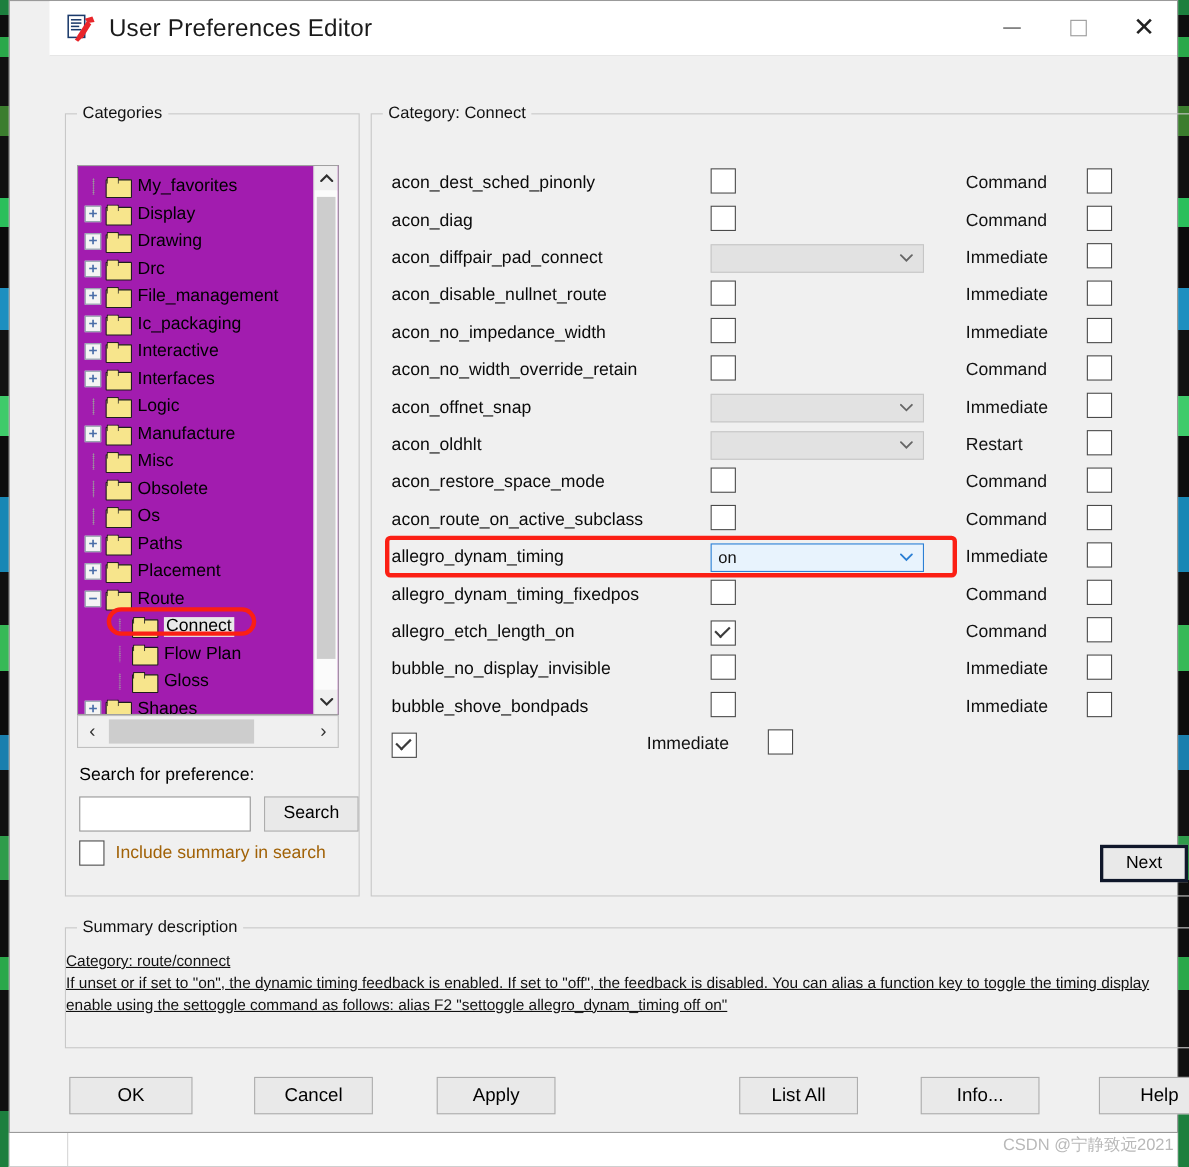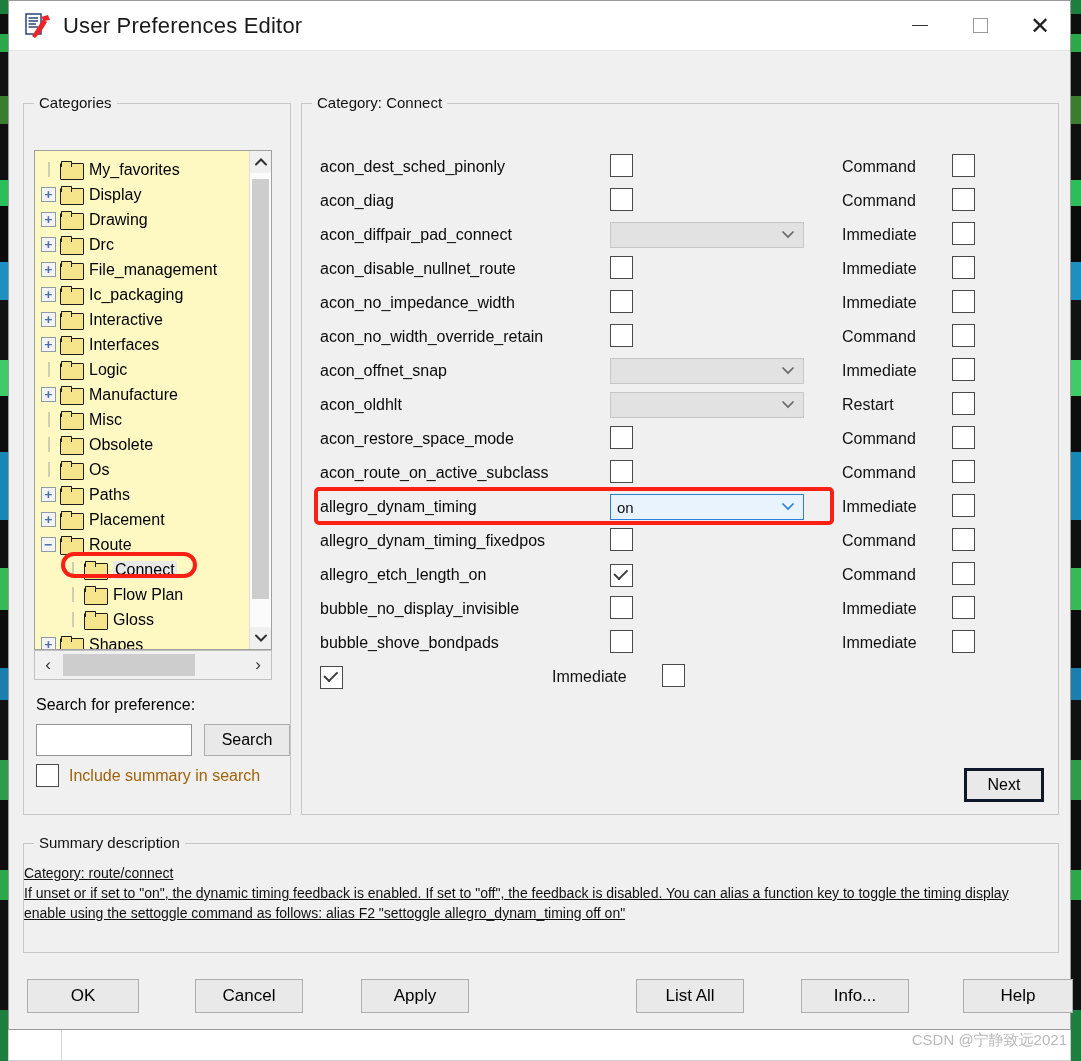--- a/index.html
+++ b/index.html
@@ -41,21 +41,21 @@
         #2aa84a 870px, #2aa84a 900px,
         #101010 900px, #101010 1010px,
         #1d7f3e 1010px, #1d7f3e 1061px);
   }
   .win {
     position: absolute;
     left: 8px; top: 0px;
     width: 1063px; height: 1030px;
     background: #f0f0f0;
     border: 1px solid #9a9a9a;
-    display: flex; flex-direction: column;
+    display: flex; flex-direction: column; padding-left: 36px;
   }
   .titlebar {
     height: 50px;
     background: #ffffff;
     display: flex; align-items: center;
     flex: 0 0 auto;
     border-bottom: 1px solid #e6e6e6;
   }
   .app-icon {
     width: 30px; height: 30px;
@@ -99,21 +99,21 @@
   }
 
   #categories-group { left: 14px; top: 52px; width: 268px; height: 712px; }
   #connect-group    { left: 292px; top: 52px; width: 758px; height: 712px; }
   #summary-group    { left: 14px; top: 792px; width: 1036px; height: 110px; }
 
   .tree-panel {
     position: absolute;
     left: 10px; top: 46px;
     width: 238px; height: 500px;
-    background: #fef9c3;
+    background: #a21caf;
     border: 1px solid #a0a0a0;
     overflow: hidden;
     display: flex;
   }
   .tree-inner {
     flex: 1;
     padding: 6px 0 0 2px;
     position: relative;
     overflow: hidden;
   }

